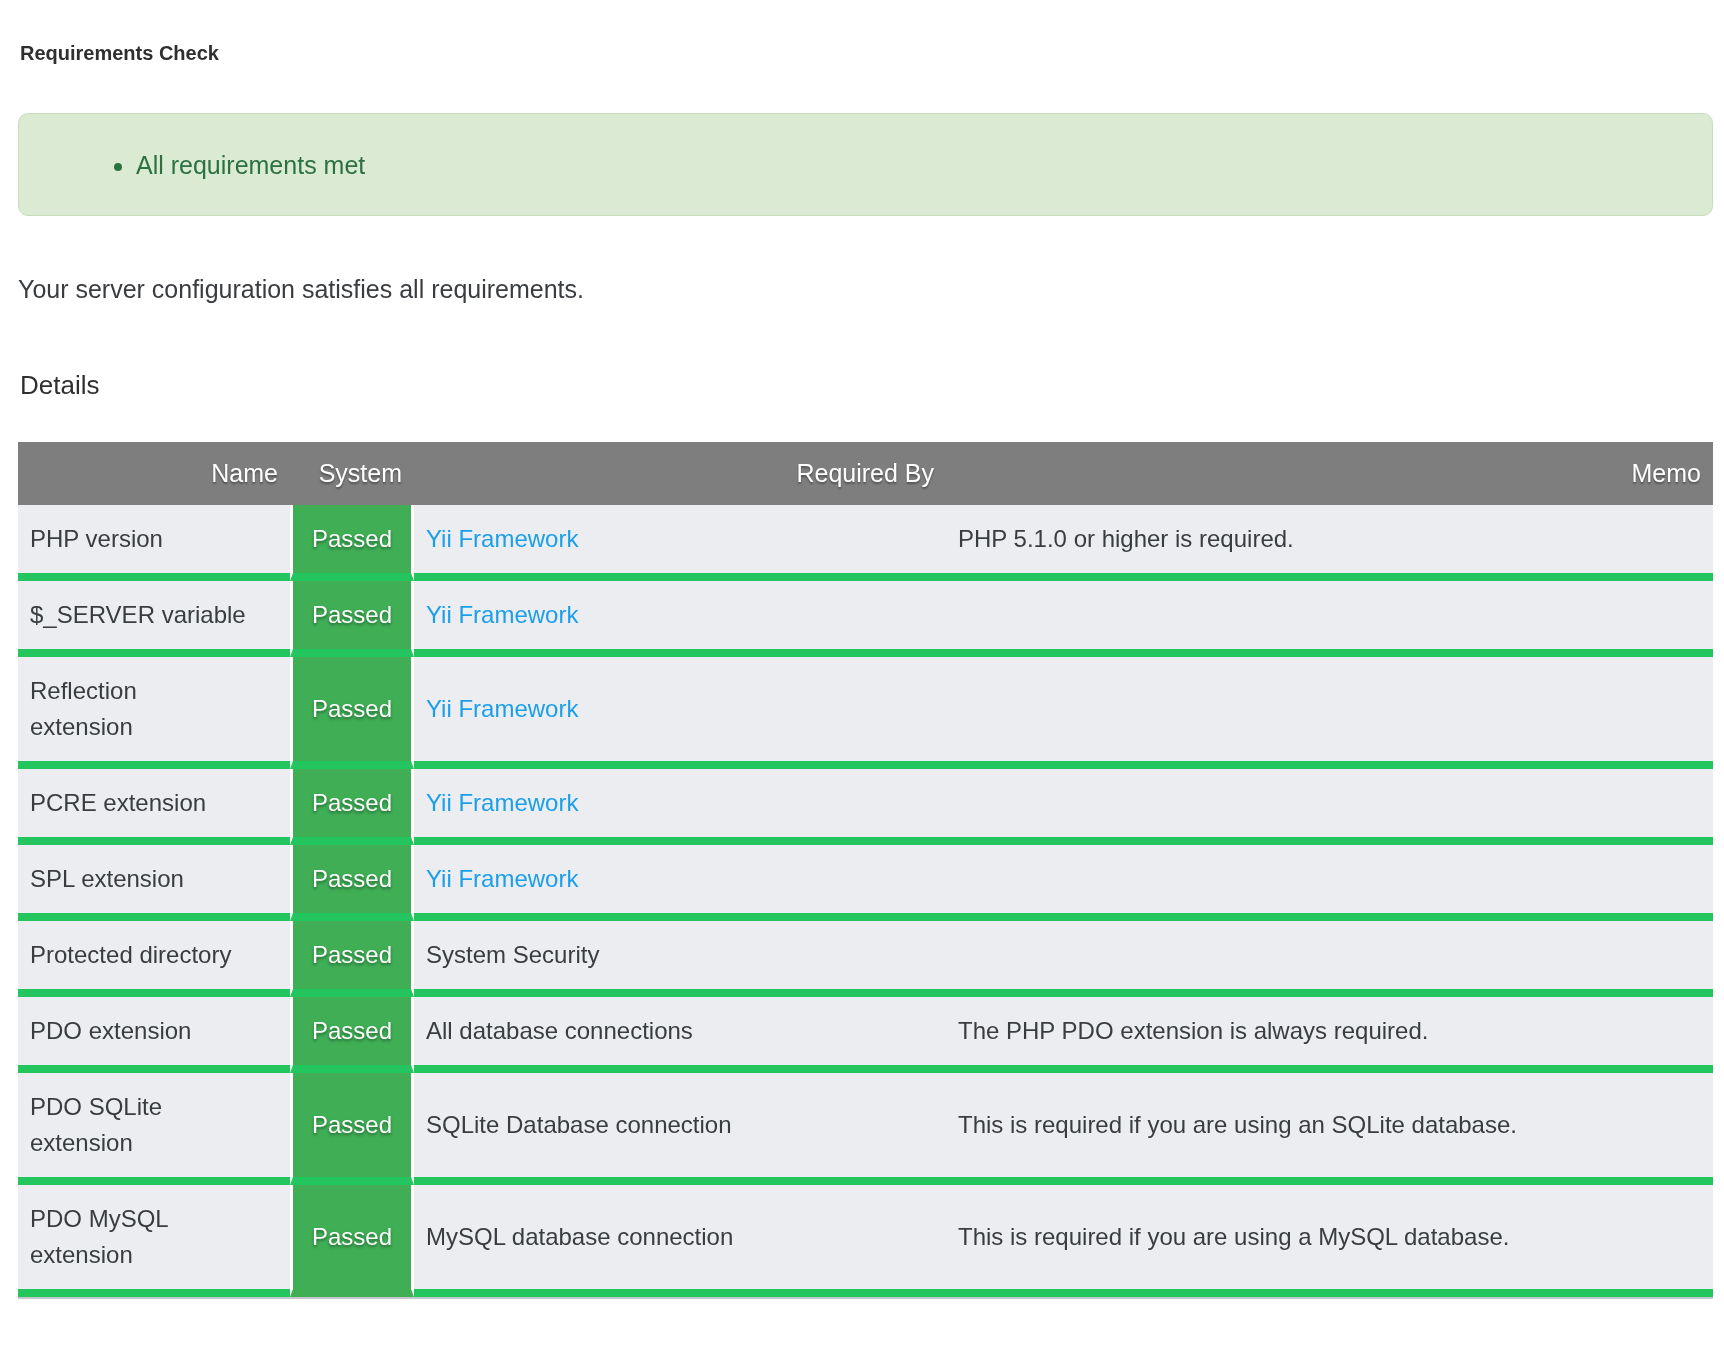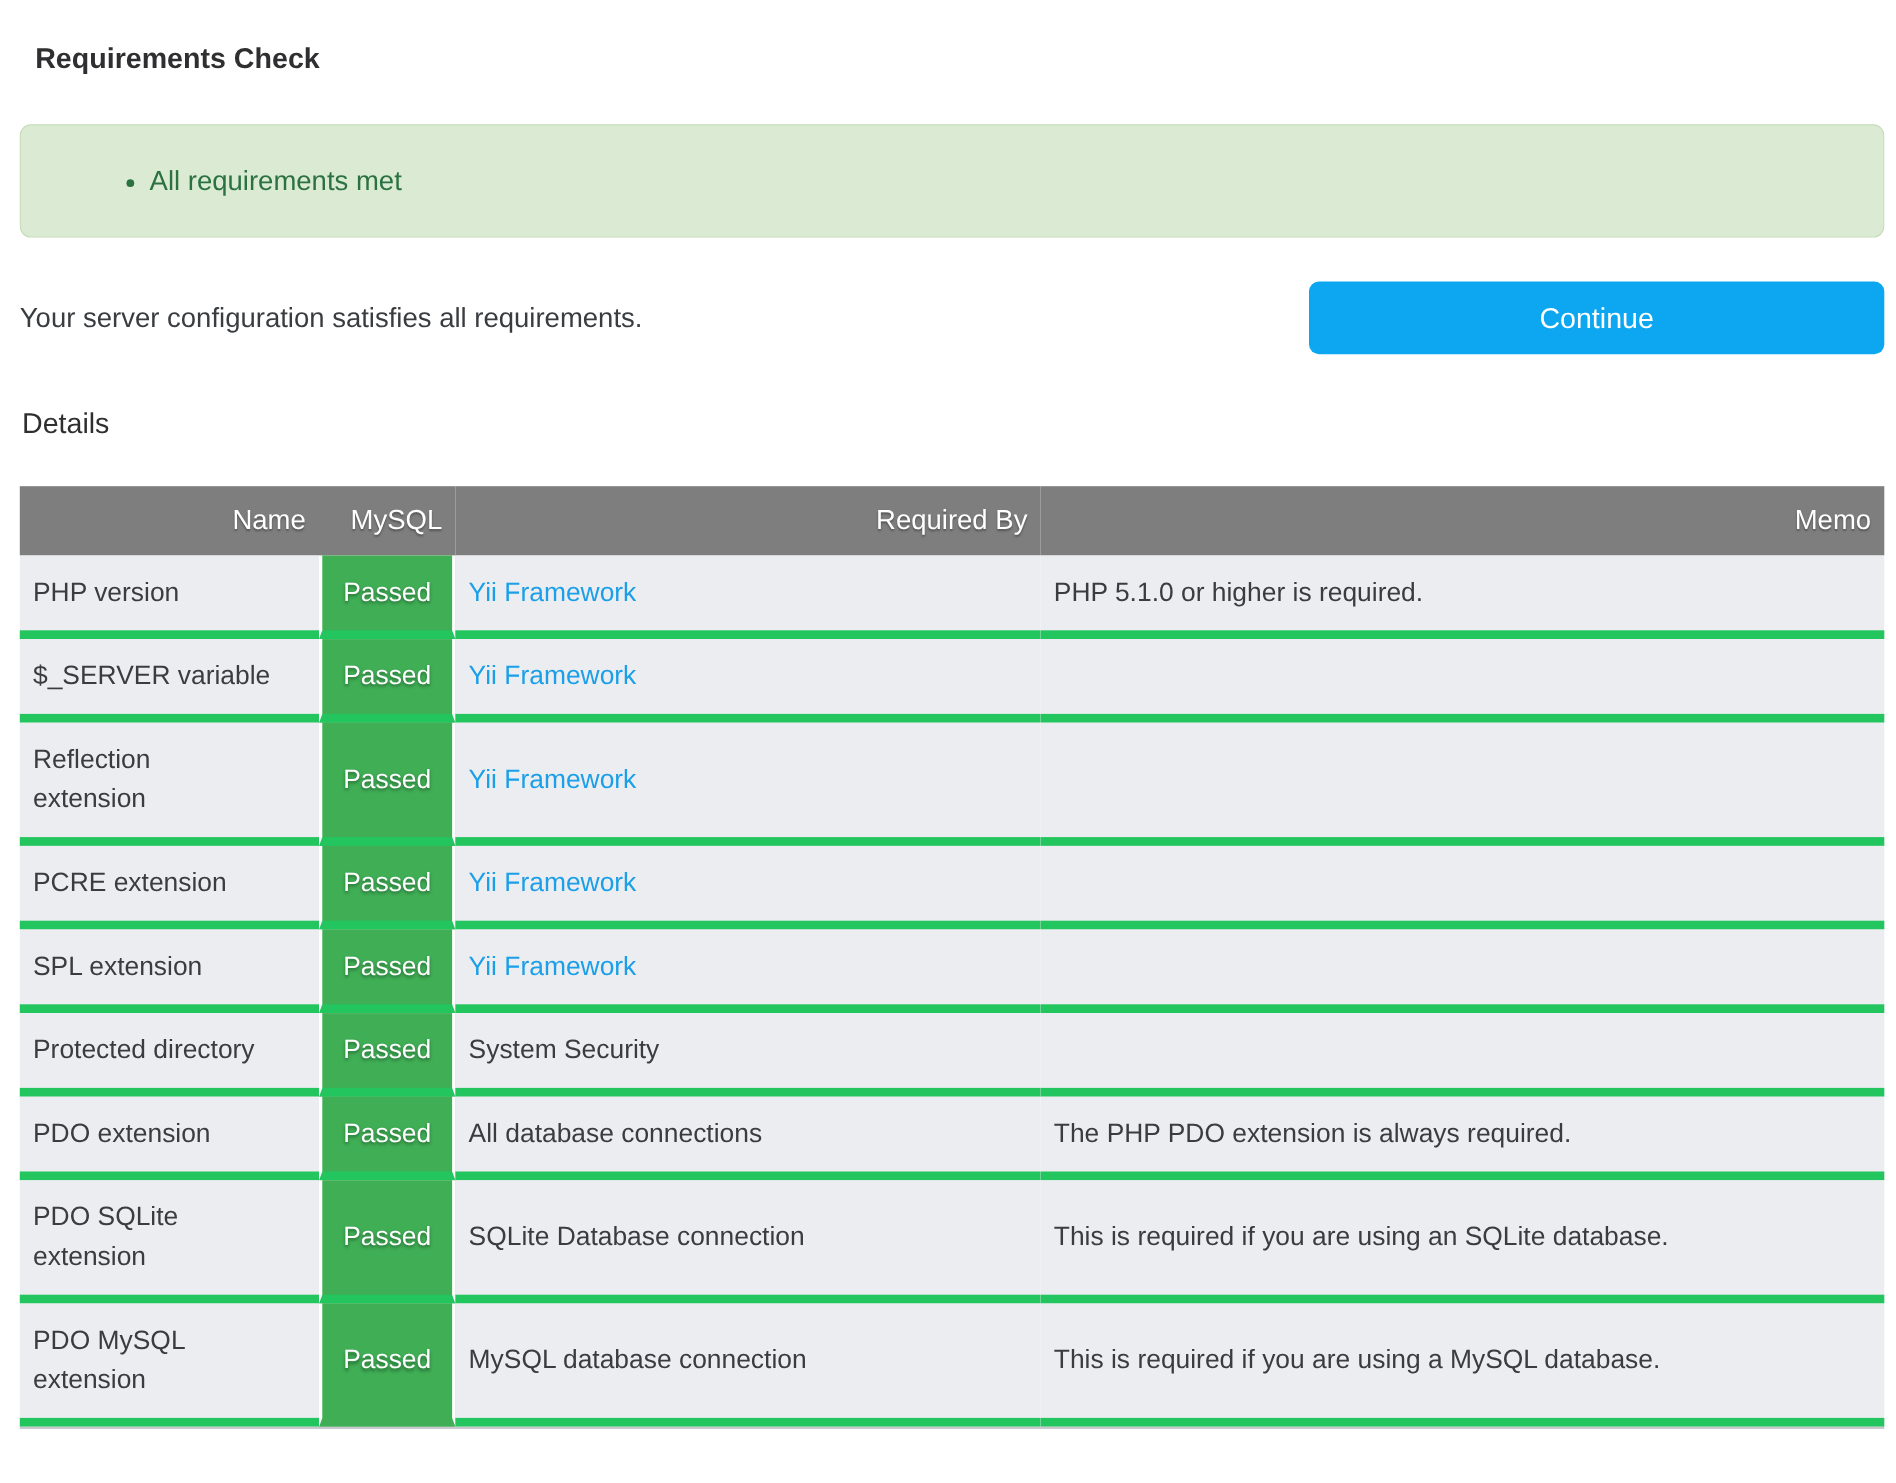--- a/index.html
+++ b/index.html
@@ -20,22 +20,22 @@
   html,body{margin:0;padding:0;background:#fff;}
   body{
     width:1724px;
     min-height:1348px;
     font-family:"Liberation Sans", sans-serif;
     color:var(--text-dark);
   }
   .page{padding:0 11px 20px 18px;}
 
   h1.page-title{
-    margin:38px 0 0 14px;
-    font-size:26px;
+    margin:38px 0 0 2px;
+    font-size:20px;
     line-height:30px;
     font-weight:700;
     color:var(--heading-dark);
   }
 
   .alert{
     margin-top:45px;
     min-height:103px;
     background:var(--alert-bg);
     border:1px solid var(--alert-border);
@@ -138,36 +138,35 @@
   <h1 class="page-title">Requirements Check</h1>
 
   <div class="alert">
     <ul>
       <li>All requirements met</li>
     </ul>
   </div>
 
   <div class="summary-row">
     <div class="summary-text">Your server configuration satisfies all requirements.</div>
-    <button class="continue-btn">Continue</button>
   </div>
 
   <h2 class="details-title">Details</h2>
 
   <table class="req-table">
     <colgroup>
       <col style="width:272px">
       <col style="width:124px">
       <col style="width:532px">
       <col>
     </colgroup>
     <thead>
       <tr>
         <th>Name</th>
-        <th>MySQL</th>
+        <th>System</th>
         <th>Required By</th>
         <th>Memo</th>
       </tr>
     </thead>
     <tbody>
         <tr>
     <td class="c-name">PHP version</td>
     <td class="c-result">Passed</td>
     <td class="c-reqby"><span class="link">Yii Framework</span></td>
     <td class="c-memo">PHP 5.1.0 or higher is required.</td>

